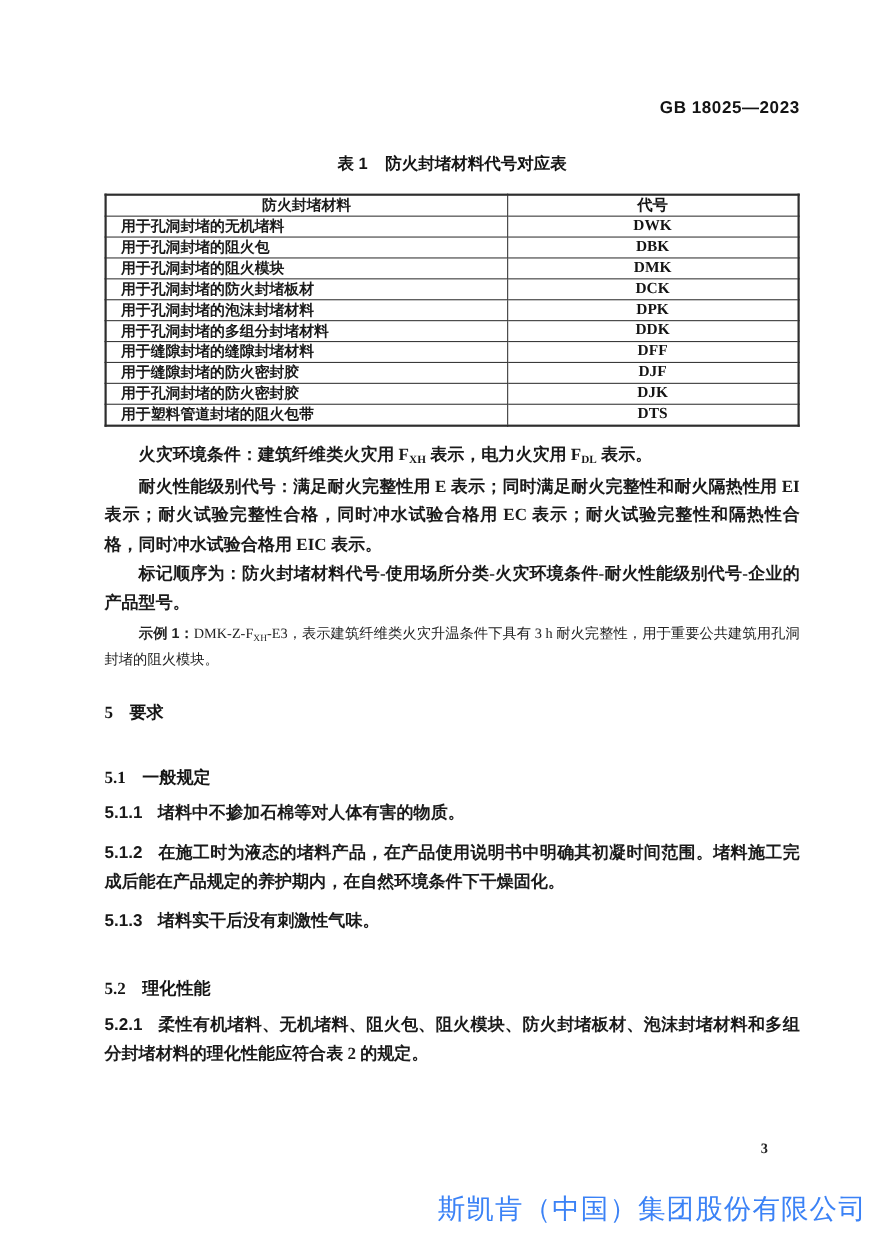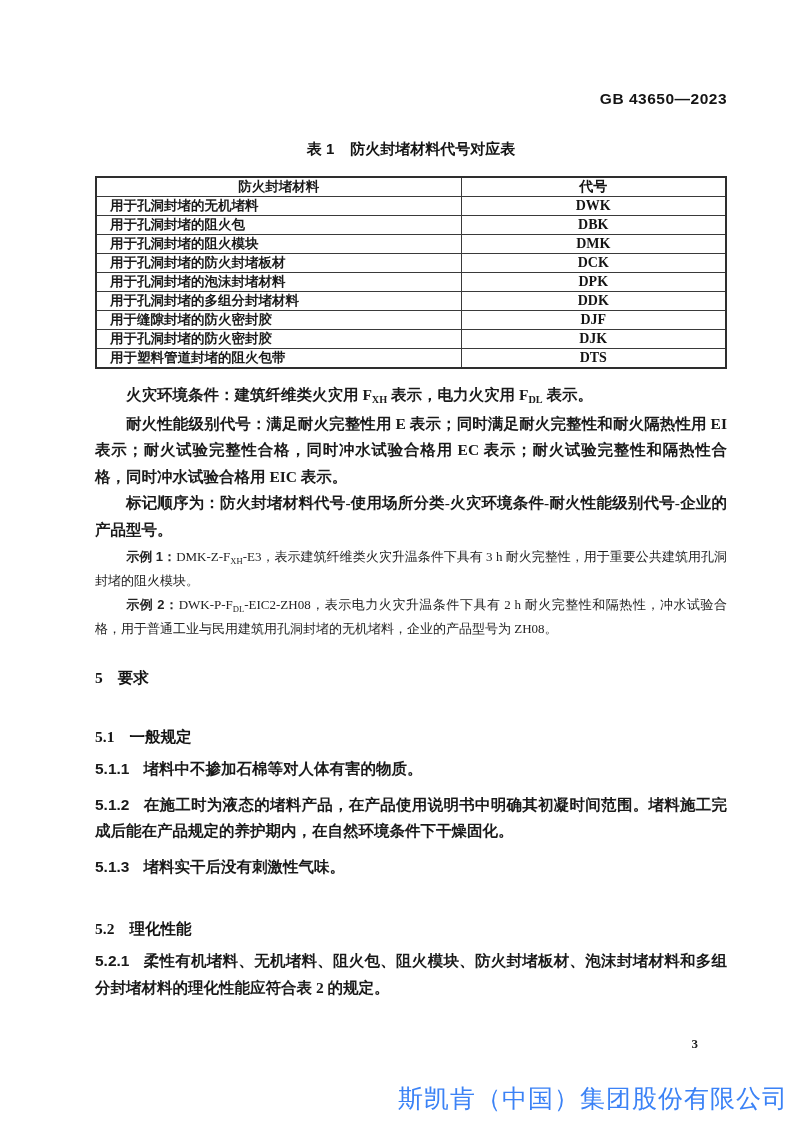--- a/index.html
+++ b/index.html
@@ -159,21 +159,21 @@
     letter-spacing: 1px;
     white-space: nowrap;
   }
 </style>
 </head>
 <body>
 
 <div class="page">
   <div class="content">
 
-    <div class="doc-number">GB 43650—2023</div>
+    <div class="doc-number">GB 18025—2023</div>
 
     <div class="table-title">
       <span class="tnum">表 1</span><span class="ttext">防火封堵材料代号对应表</span>
     </div>
 
     <table class="t1">
       <thead>
         <tr>
           <th>防火封堵材料</th>
           <th class="code-col">代号</th>
@@ -198,20 +198,24 @@
         </tr>
           <tr>
           <td class="mat">用于孔洞封堵的泡沫封堵材料</td>
           <td class="code">DPK</td>
         </tr>
           <tr>
           <td class="mat">用于孔洞封堵的多组分封堵材料</td>
           <td class="code">DDK</td>
         </tr>
           <tr>
+          <td class="mat">用于缝隙封堵的缝隙封堵材料</td>
+          <td class="code">DFF</td>
+        </tr>
+          <tr>
           <td class="mat">用于缝隙封堵的防火密封胶</td>
           <td class="code">DJF</td>
         </tr>
           <tr>
           <td class="mat">用于孔洞封堵的防火密封胶</td>
           <td class="code">DJK</td>
         </tr>
           <tr>
           <td class="mat">用于塑料管道封堵的阻火包带</td>
           <td class="code">DTS</td>
@@ -220,21 +224,20 @@
     </table>
 
     <p class="body-para first"><span>火灾环境条件：建筑纤维类火灾用 F</span><sub>XH</sub><span> 表示，电力火灾用 F</span><sub>DL</sub><span> 表示。</span></p>
 
     <p class="body-para">耐火性能级别代号：满足耐火完整性用 E 表示；同时满足耐火完整性和耐火隔热性用 EI 表示；耐火试验完整性合格，同时冲水试验合格用 EC 表示；耐火试验完整性和隔热性合格，同时冲水试验合格用 EIC 表示。</p>
 
     <p class="body-para">标记顺序为：防火封堵材料代号-使用场所分类-火灾环境条件-耐火性能级别代号-企业的产品型号。</p>
 
     <p class="example-para"><span class="ex-label">示例 1：</span><span>DMK-Z-F</span><sub>XH</sub><span>-E3，表示建筑纤维类火灾升温条件下具有 3 h 耐火完整性，用于重要公共建筑用孔洞封堵的阻火模块。</span></p>
 
-    <p class="example-para"><span class="ex-label">示例 2：</span><span>DWK-P-F</span><sub>DL</sub><span>-EIC2-ZH08，表示电力火灾升温条件下具有 2 h 耐火完整性和隔热性，冲水试验合格，用于普通工业与民用建筑用孔洞封堵的无机堵料，企业的产品型号为 ZH08。</span></p>
 
     <h2 class="sec-heading h-lvl1"><span class="num">5</span><span>要求</span></h2>
 
     <h3 class="sec-heading h-lvl2"><span class="num">5.1</span><span>一般规定</span></h3>
 
     <p class="clause"><span class="cnum">5.1.1</span><span>堵料中不掺加石棉等对人体有害的物质。</span></p>
 
     <p class="clause"><span class="cnum">5.1.2</span><span>在施工时为液态的堵料产品，在产品使用说明书中明确其初凝时间范围。堵料施工完成后能在产品规定的养护期内，在自然环境条件下干燥固化。</span></p>
 
     <p class="clause"><span class="cnum">5.1.3</span><span>堵料实干后没有刺激性气味。</span></p>

